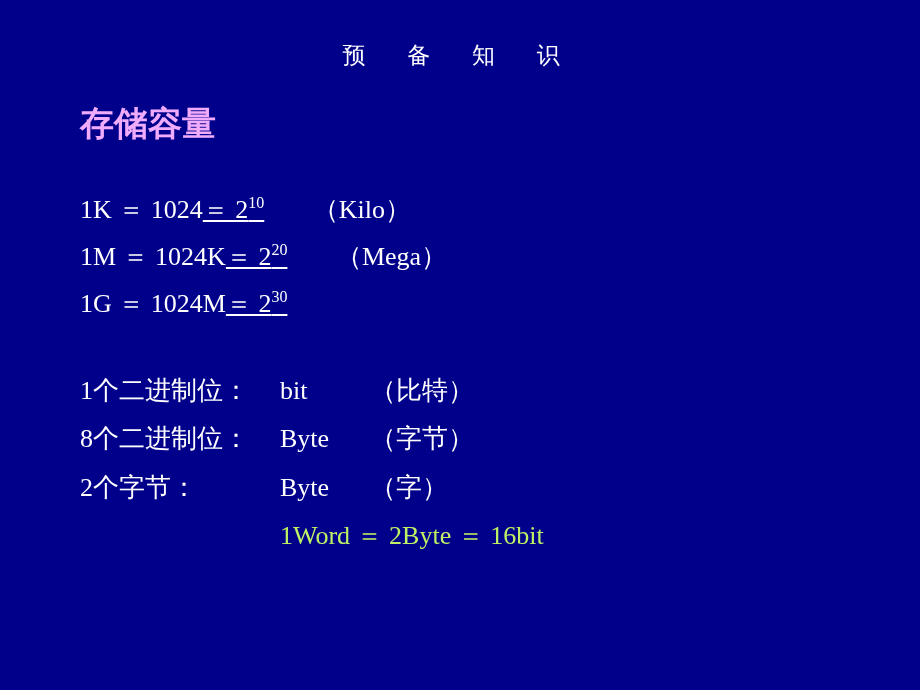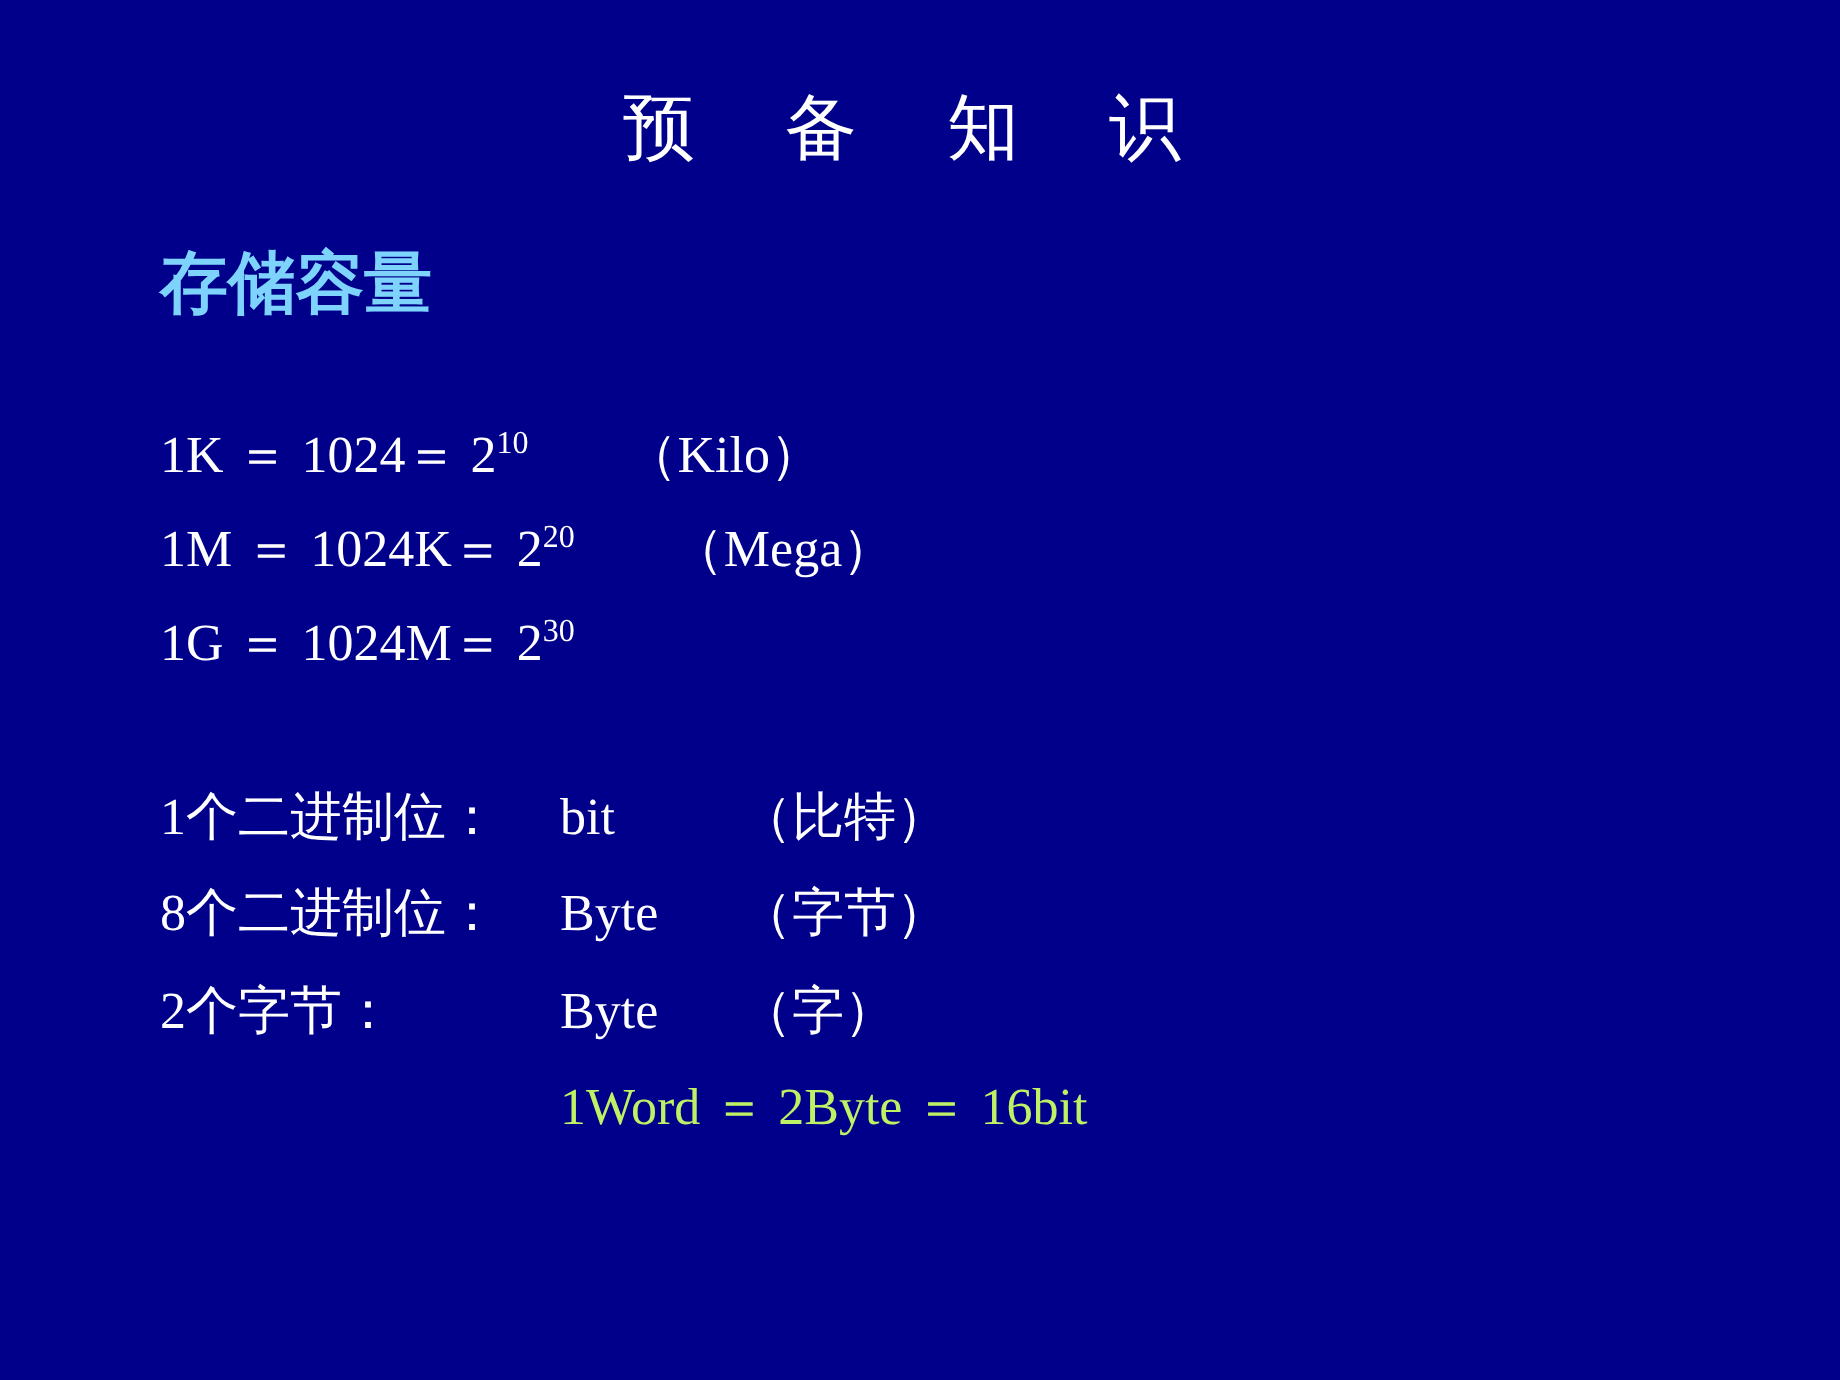--- a/index.html
+++ b/index.html
@@ -21,32 +21,32 @@
       width: 920px;
       height: 690px;
       background-color: #00008B;
       padding: 40px 80px;
       display: flex;
       flex-direction: column;
     }
 
     .title {
       text-align: center;
-      font-size: 36px;
+      font-size: 23px;
       font-weight: normal;
       letter-spacing: 18px;
       margin-bottom: 30px;
       color: white;
     }
 
     .section-title {
       font-size: 34px;
       font-weight: bold;
       margin-bottom: 20px;
-      color: #7dd3fc;
+      color: #f0abfc;
     }
 
     .storage-lines {
       margin-bottom: 30px;
       margin-top: 20px;
     }
 
     .storage-line {
       display: flex;
       align-items: baseline;
@@ -56,20 +56,21 @@
     }
 
     .col1 {
       min-width: 120px;
       display: inline-block;
     }
 
     .col2 {
       min-width: 110px;
       display: inline-block;
+      text-decoration: underline;
     }
 
     .col4 {
       display: inline-block;
     }
 
     sup {
       font-size: 16px;
       vertical-align: super;
     }

